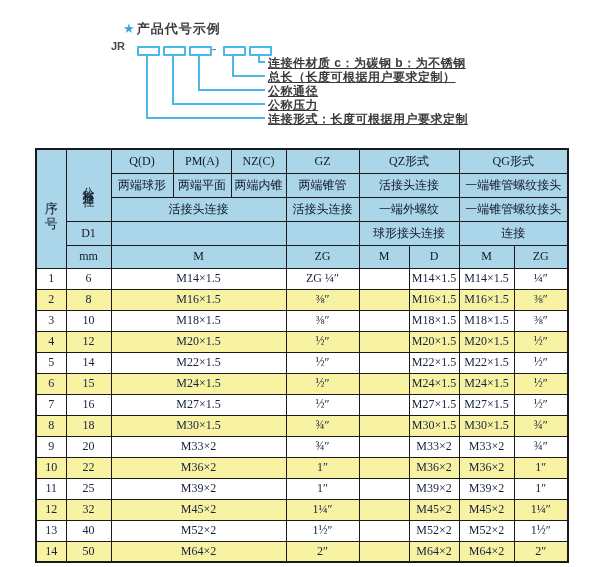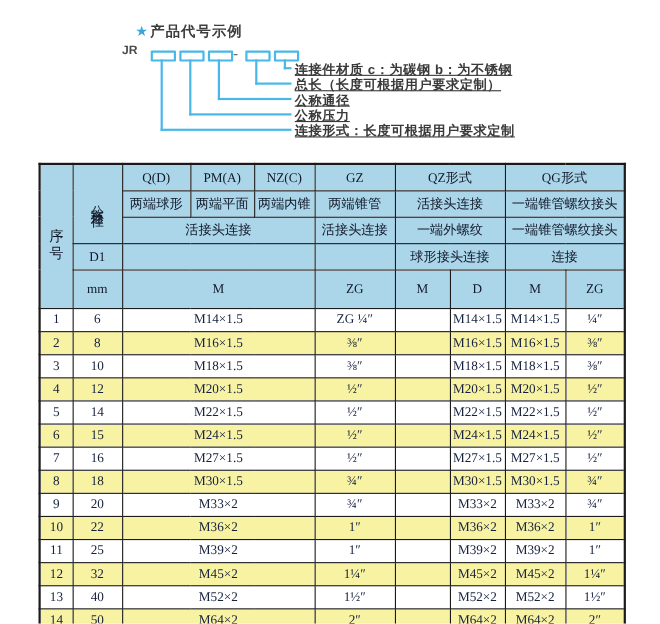--- a/index.html
+++ b/index.html
@@ -64,21 +64,21 @@
   }
   .ref-table th, .ref-table td {
     border:1px solid #1a1a1a; text-align:center; vertical-align:middle;
     padding:0 1px; overflow:hidden; white-space:nowrap;
   }
   .ref-table th {
     background:#abd6ea; font-weight:normal; font-size:12px; color:#101828;margin-top:24px;
   }
   .ref-table td { font-size:12px; color:#16213e; background:#ffffff; }
   .ref-table thead tr { height:24px; }
-  .ref-table thead tr.hr-last { height:35px; }
+  .ref-table thead tr.hr-last { height:23px; }
   .ref-table tbody tr { height:21px; }
   .ref-table tbody tr.alt td { background:#f8f2a3; }
   .vtext {
     writing-mode:vertical-lr; display:inline-block; letter-spacing:3px;
     font-size:12px; line-height:1;
   }
   .vtext-spread { letter-spacing:17px; font-size:13px; }
 </style>
 </head>
 <body>

